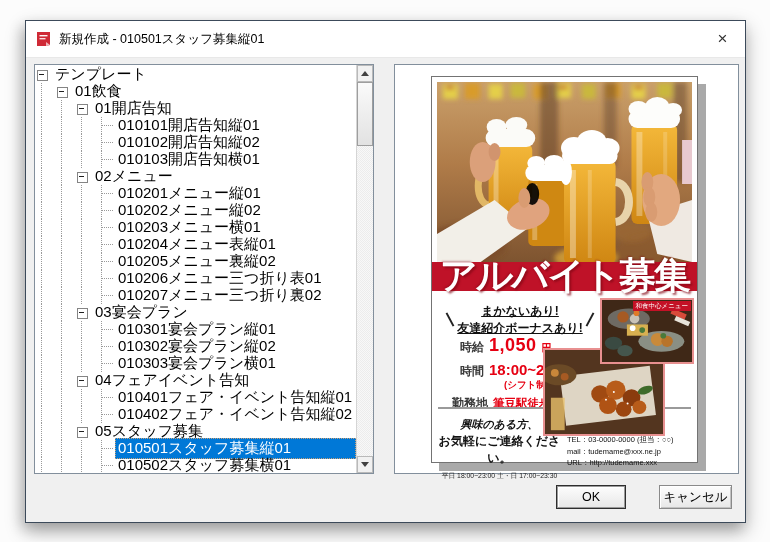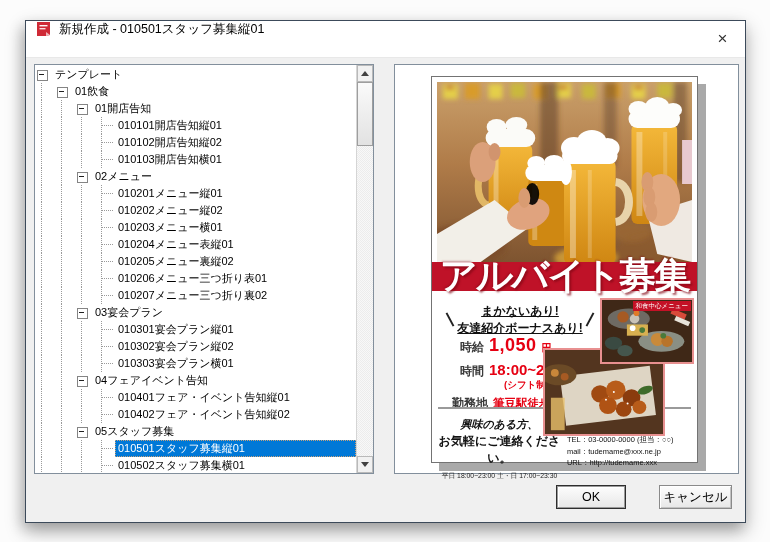--- a/index.html
+++ b/index.html
@@ -11,21 +11,21 @@
     overflow:hidden;
   }
   
   .dialog {
     position:absolute; left:25px; top:20px; width:721px; height:503px;
     background:#f0f0f0;
     border:1px solid #3c4a5a;
     box-shadow:0 8px 18px rgba(0,0,0,.30), -4px 6px 12px rgba(0,0,0,.14);
   }
   .titlebar {
-    height:37px; background:#ffffff; display:flex; 
+    height:37px; background:#ffffff; display:flex; align-items:center;
     padding-left:10px; border-bottom:1px solid #e8e8e8; position:relative;
   }
   .title-icon { width:16px; height:16px; flex:none; }
   .title-text { font-size:12.5px; color:#000; margin-left:7px; }
   .close-btn {
     position:absolute; right:0; top:0; width:45px; height:36px;
     display:flex; align-items:center; justify-content:center;
     font-size:17px; color:#333; cursor:default;
   }
   
@@ -36,21 +36,21 @@
   .tree-body { position:absolute; left:0; top:1px; right:17px; bottom:0; overflow:hidden; }
   .trow { display:flex; align-items:center; height:17px; padding-left:2px; white-space:nowrap; }
   .guide { width:20px; height:17px; position:relative; flex:none; }
   .guide::before { content:""; position:absolute; left:4px; top:0; bottom:0; border-left:1px dotted #9a9a9a; }
   .tbox { width:13px; height:17px; position:relative; flex:none; margin-right:2px; }
   .tbox::before { content:""; position:absolute; left:0; top:4px; width:9px; height:9px; background:#fff; border:1px solid #848484; }
   .tbox::after { content:""; position:absolute; left:2px; top:8px; width:5px; height:1px; background:#1f1f1f; }
   .tdash { width:18px; height:17px; position:relative; flex:none; }
   .tdash::before { content:""; position:absolute; left:4px; top:0; bottom:0; border-left:1px dotted #9a9a9a; }
   .tdash::after { content:""; position:absolute; left:4px; top:8px; width:12px; border-top:1px dotted #9a9a9a; }
-  .tlabel { font-size:11px; padding:1px 3px; color:#000; overflow:hidden; }
+  .tlabel { font-size:15px; padding:1px 3px; color:#000; overflow:hidden; }
   .trow.sel .tlabel { background:#0078d7; color:#fff; flex:1; outline:1px dotted #c9a27a; outline-offset:-1px; }
   
   .vscroll {
     position:absolute; top:0; right:0; bottom:0; width:17px;
     background-color:#ececec;
     background-image:linear-gradient(45deg,#f8f8f8 25%,transparent 25%,transparent 75%,#f8f8f8 75%),
                      linear-gradient(45deg,#f8f8f8 25%,transparent 25%,transparent 75%,#f8f8f8 75%);
     background-size:2px 2px; background-position:0 0,1px 1px;
     border-left:1px solid #d5d5d5;
   }

